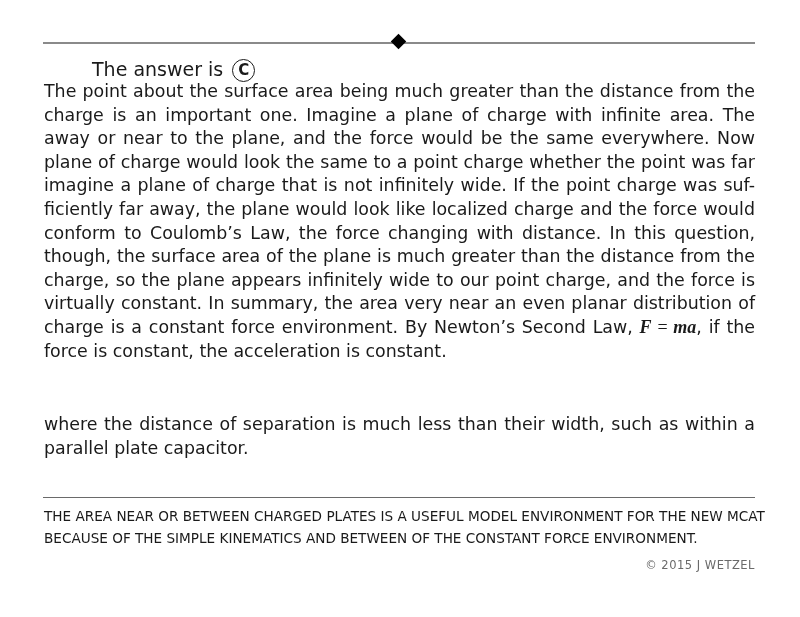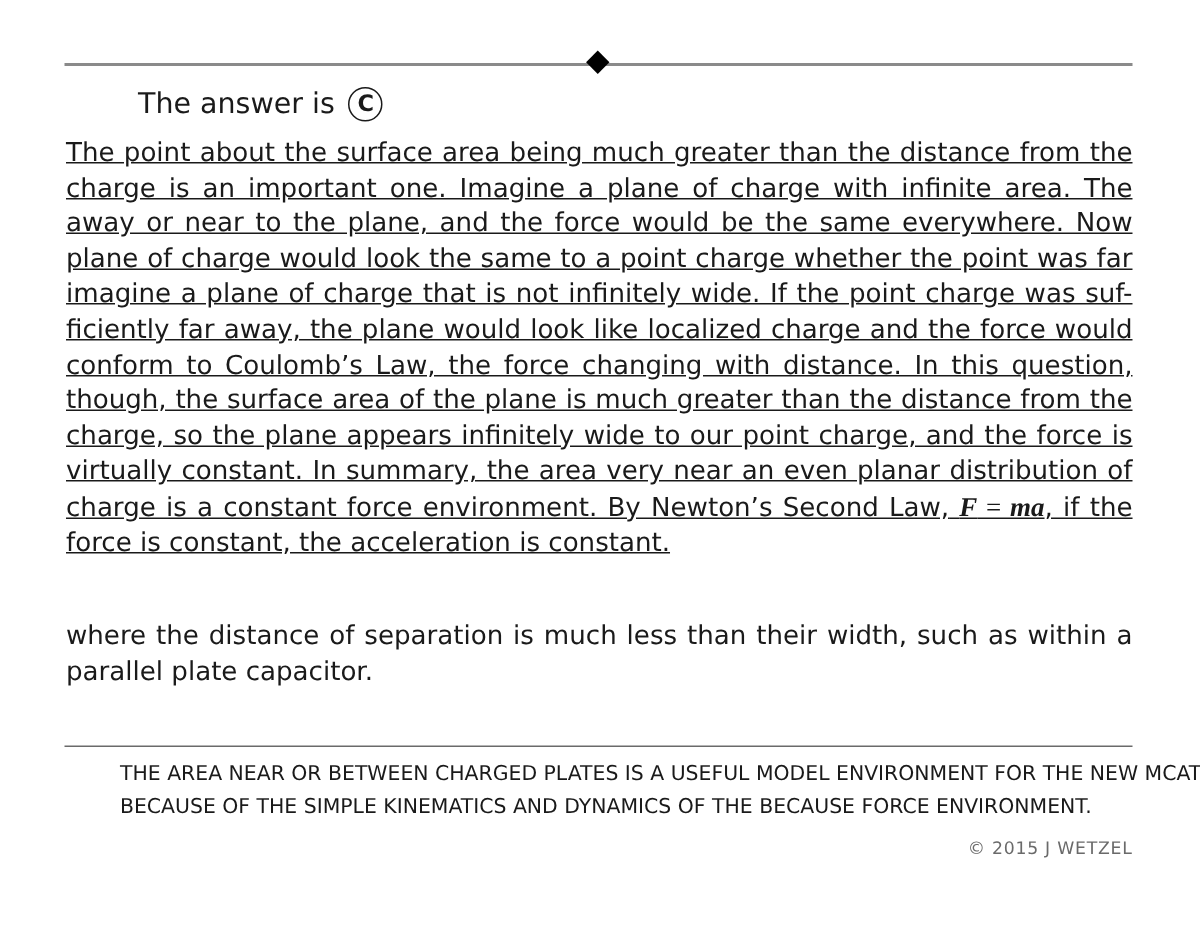--- a/index.html
+++ b/index.html
@@ -11,29 +11,29 @@
                background: #000; transform: rotate(45deg); }
     .answer { position: absolute; left: 44px; top: 56px; font-size: 19px; line-height: 26px;
               white-space: nowrap; color: #1a1a1a; margin-left: 48px; }
     .answer-circle { display: inline-block; width: 21px; height: 21px; border: 1.5px solid #1a1a1a;
                      border-radius: 50%; text-align: center; line-height: 21px; font-size: 15px;
                      font-weight: bold; vertical-align: 1px; margin-left: 3px; box-sizing: content-box; }
     .para { position: absolute; left: 44px; width: 711px; font-size: 17.4px; line-height: 23.6px; }
     .line { display: block; white-space: nowrap; text-align: justify; text-align-last: justify;
             height: 23.6px; overflow: visible; }
     .line.last { text-align-last: left; }
-    .p1 { top: 91px; text-decoration: underline; }
+    .p1 { top: 80px; }
     .p2 { top: 413px; }
     .formula { font-family: "Liberation Serif", serif; font-style: italic; font-weight: bold; font-size: 18px; }
     .formula .eq { font-style: normal; font-weight: normal; }
     .rule-bottom { position: absolute; left: 43px; top: 497px; width: 712px; height: 0;
                    border-top: 1.5px solid #6a6a6a; }
     .note { position: absolute; left: 44px; top: 505px; width: 711px; font-size: 13.6px; line-height: 22px;
             color: #1a1a1a; }
-    .note .line { height: 22px; margin-left: 36px; }
+    .note .line { height: 22px; }
     .copyright { position: absolute; right: 45px; top: 558px; font-size: 11.5px; 
                  color: #6a6a6a; letter-spacing: 0.5px; white-space: nowrap; }
   </style>
 </head>
 <body>
 
 <div class="rule-top"></div>
 <div class="diamond"></div>
 
 <div class="answer">
@@ -61,16 +61,16 @@
 
 <div class="para p2">
   <span class="line">where the distance of separation is much less than their width, such as within a</span>
   <span class="line last">parallel plate capacitor.</span>
 </div>
 
 <div class="rule-bottom"></div>
 
 <div class="note">
   <span class="line">THE AREA NEAR OR BETWEEN CHARGED PLATES IS A USEFUL MODEL ENVIRONMENT FOR THE NEW MCAT</span>
-  <span class="line last">BECAUSE OF THE SIMPLE KINEMATICS AND DYNAMICS OF THE BECAUSE FORCE ENVIRONMENT.</span>
+  <span class="line last">BECAUSE OF THE SIMPLE KINEMATICS AND BETWEEN OF THE CONSTANT FORCE ENVIRONMENT.</span>
 </div>
 
 <div class="copyright">© 2015 J WETZEL</div>
 
 </body></html>

